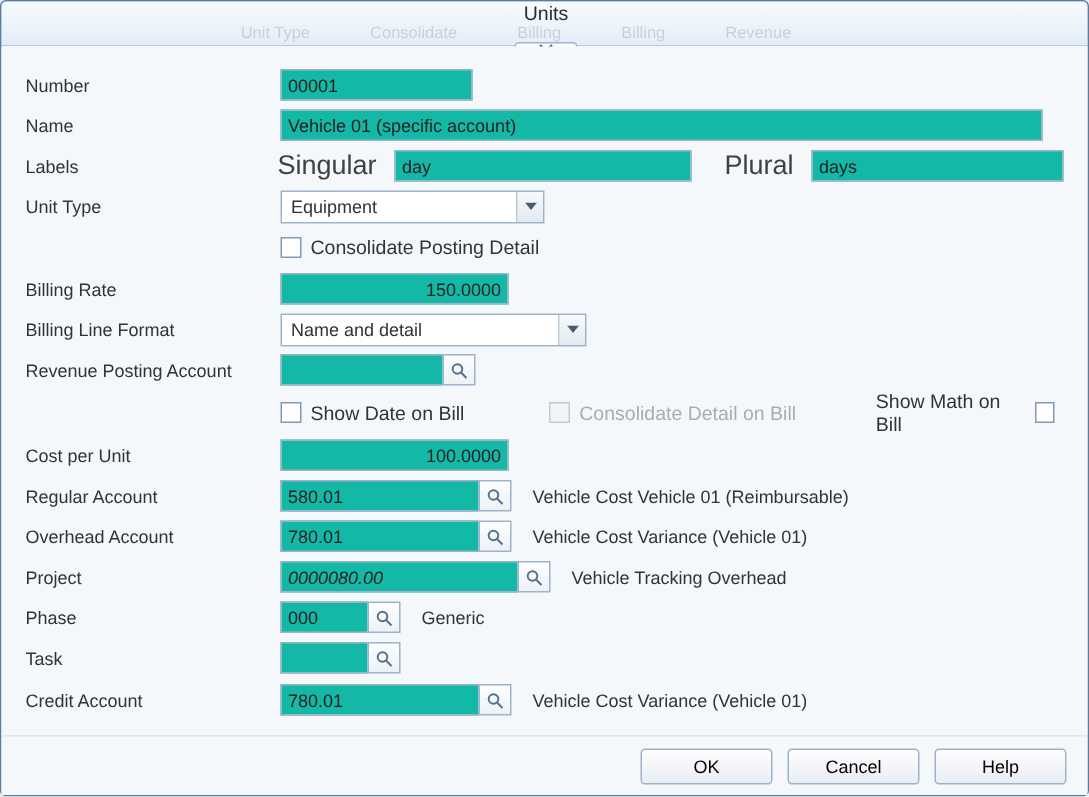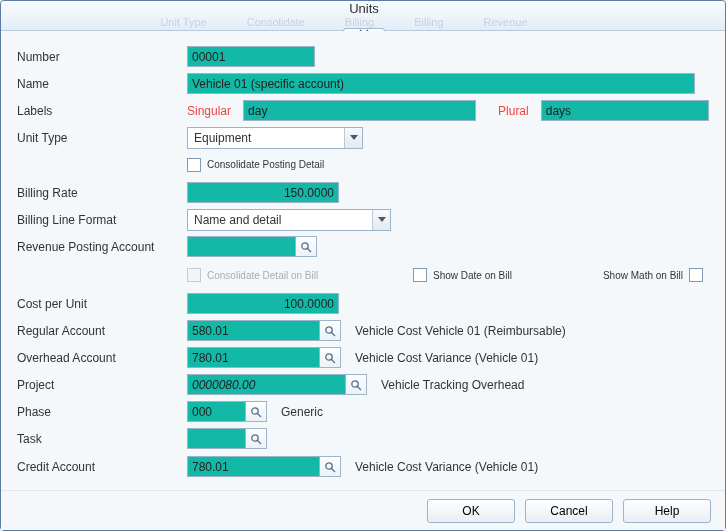--- a/index.html
+++ b/index.html
@@ -135,21 +135,21 @@
     width: 14px; height: 14px;
     border: 1px solid #7f9ab5;
     background: #fff;
     display: inline-block;
     vertical-align: middle;
     margin-right: 6px;
     cursor: pointer;
   }
   .checkbox.disabled { border-color:#c3ccd5; background:#f2f4f7; cursor:default; }
   .check-row { display:flex; align-items:center; }
-  .check-label { font-size:10px; color:#333; }
+  .check-label { font-size:13px; color:#333; }
   .check-label.disabled { color:#a6adb5; }
   .desc-text {
     font-size: 12px;
     color: #333;
     margin-left: 8px;
   }
   .footer {
     height: 40px;
     background: #f5f8fb;
     border-top: 1px solid #dfe6ee;
@@ -164,21 +164,21 @@
     height: 24px;
     border: 1px solid #9db3c9;
     border-radius: 3px;
     background: linear-gradient(#fefefe,#e9eef5);
     font-family: inherit;
     font-size: 12px;
     cursor: pointer;
     padding: 0 14px;
   }
   .spacer { height: 4px; }
-  .sub-label { font-size:12px; color:#ef4444; margin-right:6px; }
+  .sub-label { font-size:18px; color:#404040; margin-right:6px; }
 </style>
 </head>
 <body>
 
 <div class="window">
 
   <div class="titlebar">
     <span class="app-icon"></span>
     <span class="title">Units</span>
     <div class="ghost-tabs">
@@ -208,21 +208,21 @@
       <div class="lbl">Name</div>
       <div class="field-area">
         <input class="text" style="width: 508px;" value="Vehicle 01 (specific account)">
       </div>
     </div>
 
     <div class="row">
       <div class="lbl">Labels</div>
       <div class="field-area">
         <span class="sub-label">Singular</span>
-        <input class="text" style="width: 233px;" value="day">
+        <input class="text" style="width: 198px;" value="day">
         <span class="sub-label" style="margin-left:16px">Plural</span>
         <input class="text" style="width: 168px;" value="days">
       </div>
     </div>
 
     <div class="row">
       <div class="lbl">Unit Type</div>
       <div class="field-area">
         <div class="select" style="width:176px">
           <span class="sel-text">Equipment</span>
@@ -279,27 +279,27 @@
                 <line x1="7.5" y1="7.5" x2="11" y2="11" stroke="#55708c" stroke-width="1.3"></line>
               </svg>
           </div>
         </div>
       </div>
     </div>
 
     <div class="row" style="min-height:30px">
       <div class="lbl"></div>
       <div class="field-area" style="justify-content:flex-start;">
+        <div class="check-row" style="width:180px">
+          <span class="checkbox"></span>
+          <span class="check-label">Show Date on Bill</span>
+        </div>
         <div class="check-row" style="width:220px">
           <span class="checkbox disabled"></span>
           <span class="check-label disabled">Consolidate Detail on Bill</span>
-        </div>
-        <div class="check-row" style="width:180px">
-          <span class="checkbox"></span>
-          <span class="check-label">Show Date on Bill</span>
         </div>
         <div class="check-row" style="margin-left:auto">
           <span class="check-label" style="margin-right:6px">Show Math on Bill</span>
           <span class="checkbox"></span>
         </div>
       </div>
     </div>
 
     <div class="row">
       <div class="lbl">Cost per Unit</div>

